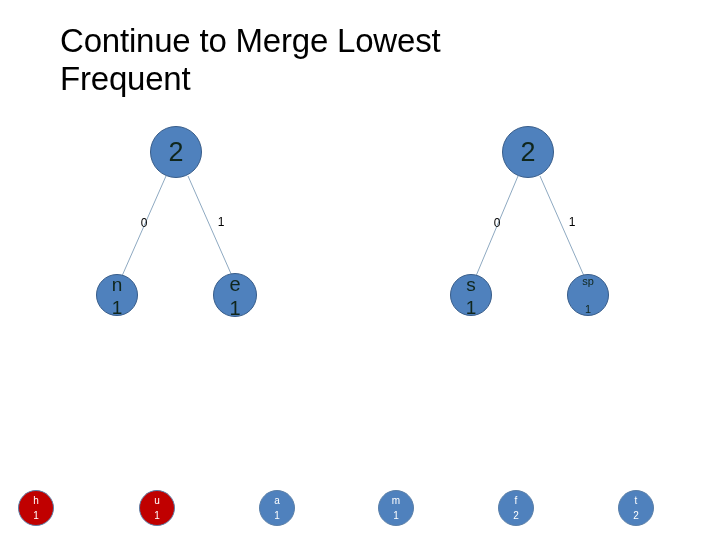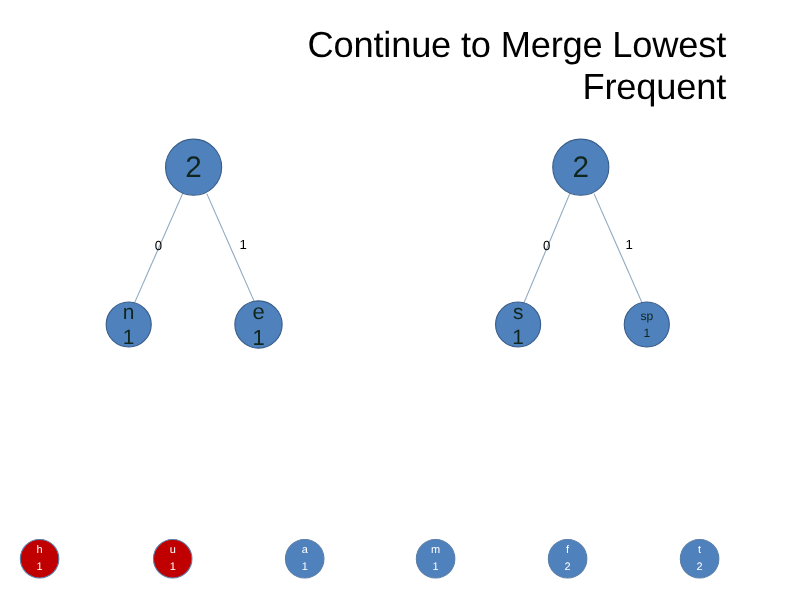--- a/index.html
+++ b/index.html
@@ -22,21 +22,21 @@
     width: 720px;
     height: 540px;
   }
 
   
   #slide-title {
     position: absolute;
     left: 60px;
     top: 22px;
     width: 600px;
-    text-align: right;
+    text-align: left;
     font-size: 33px;
     line-height: 1.16;
     font-weight: 400;
     color: #000000;
     letter-spacing: -0.2px;
     white-space: pre-line;
   }
 
   
   #edge-layer {
@@ -138,21 +138,21 @@
 
   <div class="edge-label" style="left:491px; top:217px; width:12px;">0</div>
 
   <div class="edge-label" style="left:566px; top:216px; width:12px;">1</div>
 
   <div class="node node-sub" style="left:450px; top:274px; width:42px; height:42px; font-size:19px; padding-top:1px;">
     <span class="sym">s</span>
     <span class="cnt" style="margin-top:4px;">1</span>
   </div>
 
-  <div class="node node-sub" style="left:567px; top:274px; width:42px; height:42px; font-size:11px; padding-top:1px;">
+  <div class="node node-sub" style="left:567px; top:274px; width:42px; height:42px; font-size:11px; padding-top:1px;justify-content:space-between;">
     <span class="sym">sp</span>
     <span class="cnt" style="margin-top:4px;">1</span>
   </div>
 
   <div class="node node-alpha-hl" style="left:18px; top:490px; width:36px; height:36px; font-size:10px;">
     <span class="sym">h</span>
     <span class="cnt" style="margin-top:5px;">1</span>
   </div>
 
   <div class="node node-alpha-hl" style="left:139px; top:490px; width:36px; height:36px; font-size:10px;">

